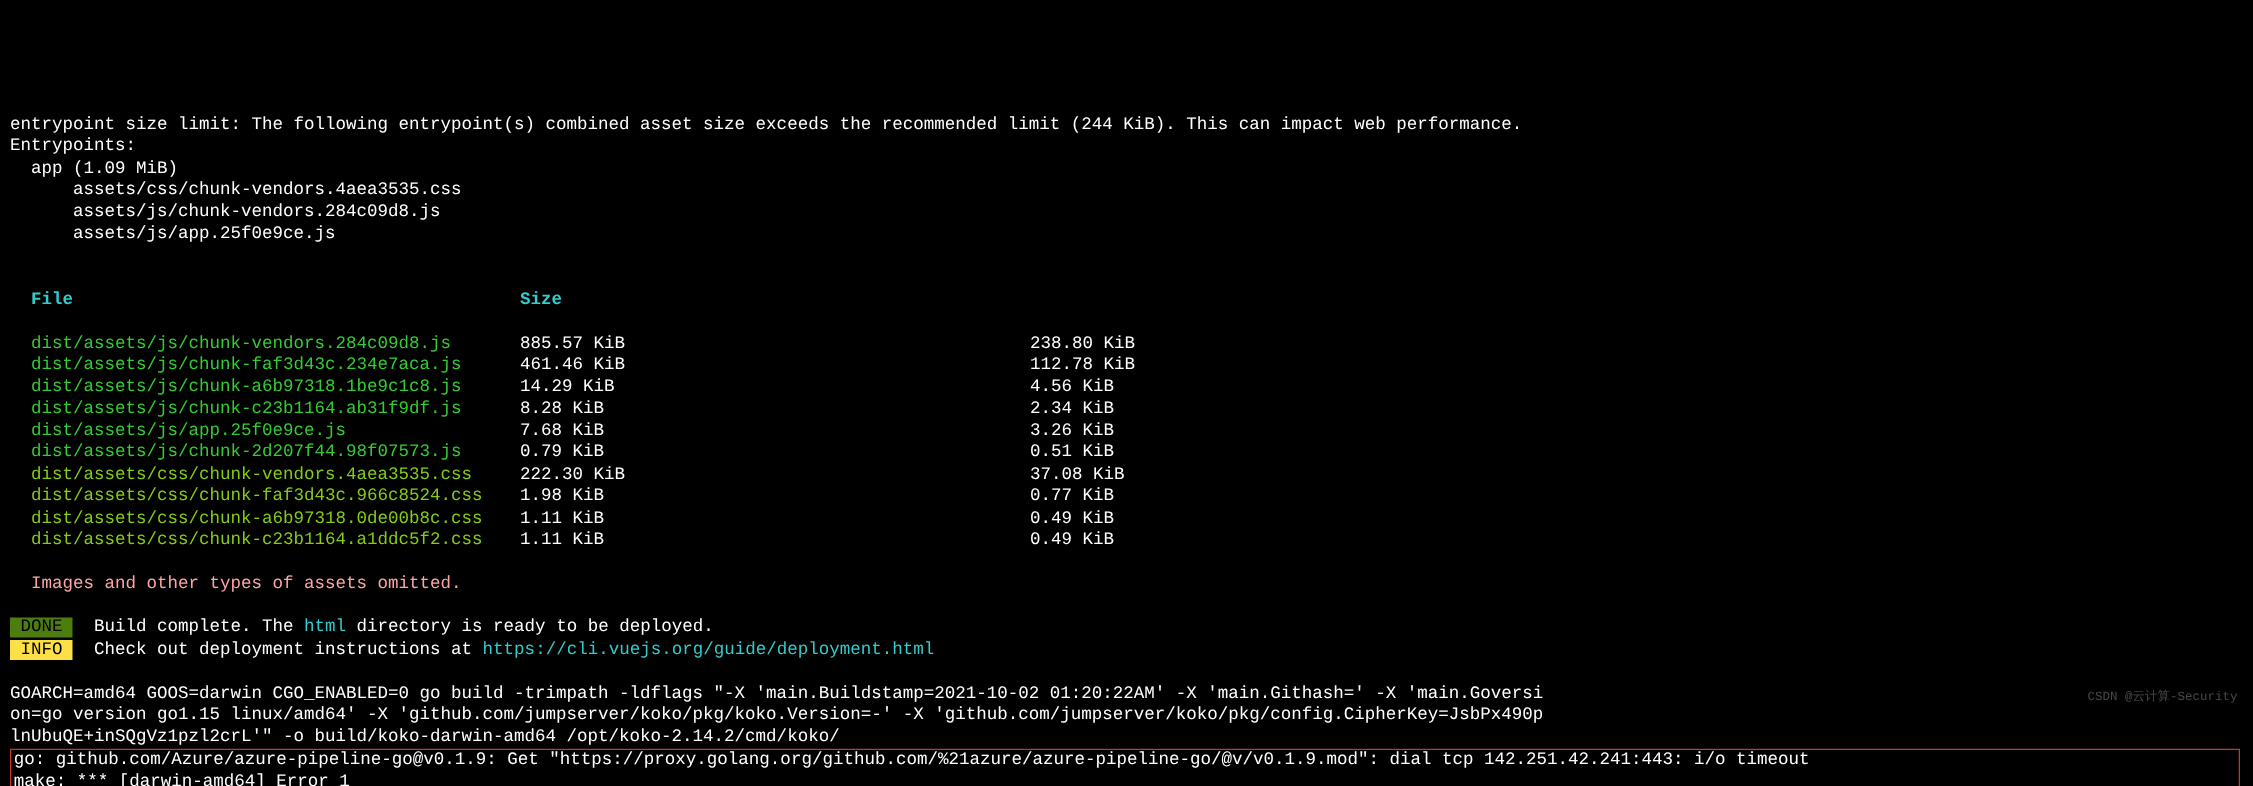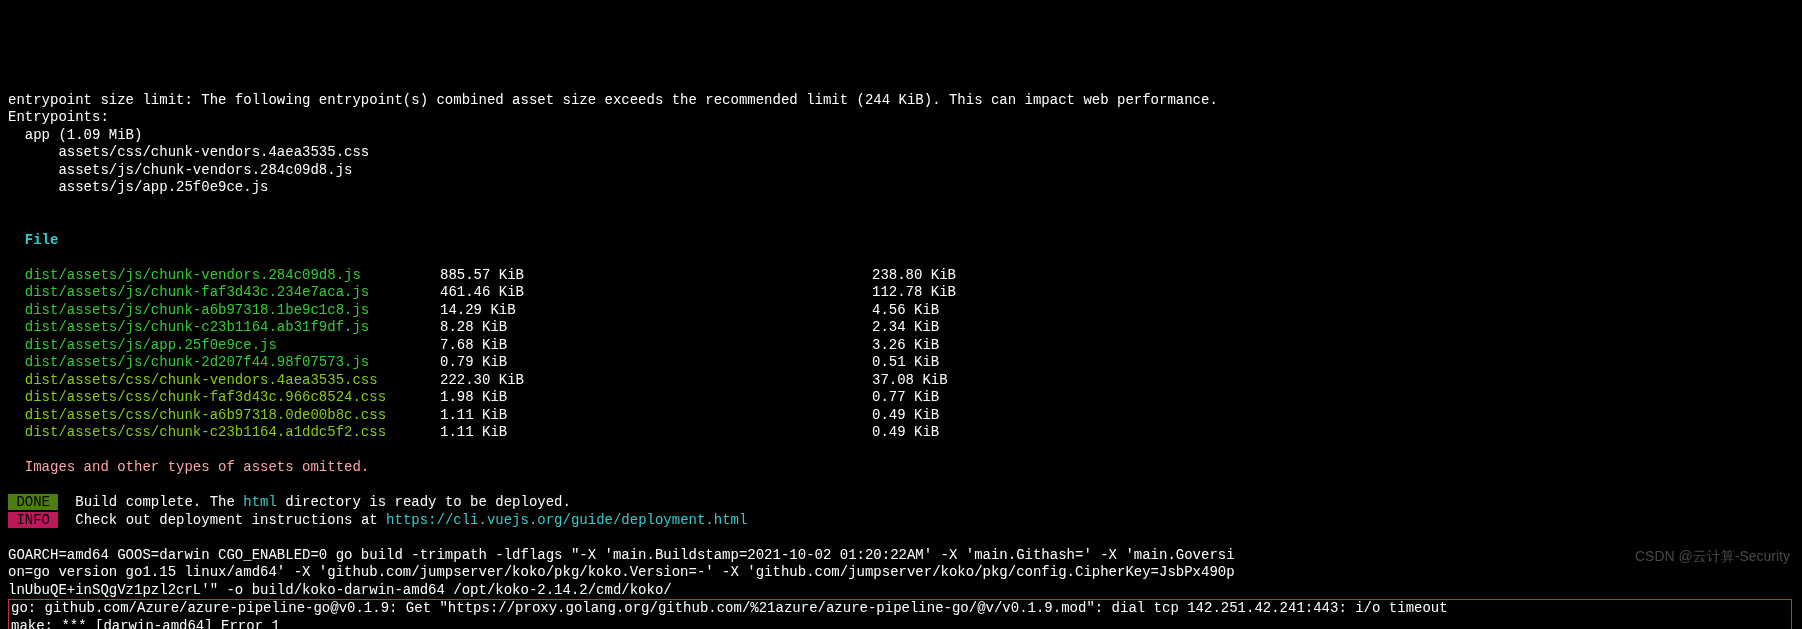--- a/index.html
+++ b/index.html
@@ -15,57 +15,57 @@
     width: 1802px;
     height: 629px;
     box-sizing: border-box;
   }
   .cyan { color: #33cccc; font-weight: bold; }
   .green { color: #33cc33; }
   .blue { color: #84cc16; }
   .dim { color: #fca5a5; }
   .white { color: #ffffff; }
   .bg-green { background: #4d7c0f; color: #000000; }
-  .bg-blue { background: #be185d; color: #000000; }
+  .bg-blue { background: #fde047; color: #000000; }
   .linklike { color: #33cccc; }
   .error-box {
     border: 1px solid #cc3333;
     padding: 0 2px;
     display: inline-block;
     width: calc(100% - 8px);
   }
   .watermark {
     position: absolute;
     right: 12px;
     bottom: 64px;
     color: rgba(200,200,200,0.35);
-    font-family: Liberation Sans, sans-serif;
-    font-size: 14px;
+    font-family: Liberation Mono, monospace;
+    font-size: 10px;
     white-space: nowrap;
   }
-  .row { display: flex; gap: 24px; }
+  .row { display: flex; }
   .col-file { width: 408px; }
   .col-size { width: 408px; }
   .col-gzip { flex: 1; }
 </style>
 </head>
 <body>
 
 
 
 <div>
 <span class="white">entrypoint size limit: The following entrypoint(s) combined asset size exceeds the recommended limit (244 KiB). This can impact web performance.</span>
 <span class="white">Entrypoints:</span>
 <span class="white">  app (1.09 MiB)</span>
 <span class="white">      assets/css/chunk-vendors.4aea3535.css</span>
 <span class="white">      assets/js/chunk-vendors.284c09d8.js</span>
 <span class="white">      assets/js/app.25f0e9ce.js</span>
 
 
-<div class="row"><span class="col-file"><span class="cyan">  <span>File</span></span></span></div>
+<div class="row"><span class="col-file"><span class="cyan">  <span>File</span></span></span><span class="col-size cyan">Size</span></div>
 <div id="table-body"><div class="row"><span class="col-file"><span class="green">  dist/assets/js/chunk-vendors.284c09d8.js</span></span><span class="col-size white">885.57 KiB</span><span class="col-gzip white">238.80 KiB</span></div><div class="row"><span class="col-file"><span class="green">  dist/assets/js/chunk-faf3d43c.234e7aca.js</span></span><span class="col-size white">461.46 KiB</span><span class="col-gzip white">112.78 KiB</span></div><div class="row"><span class="col-file"><span class="green">  dist/assets/js/chunk-a6b97318.1be9c1c8.js</span></span><span class="col-size white">14.29 KiB</span><span class="col-gzip white">4.56 KiB</span></div><div class="row"><span class="col-file"><span class="green">  dist/assets/js/chunk-c23b1164.ab31f9df.js</span></span><span class="col-size white">8.28 KiB</span><span class="col-gzip white">2.34 KiB</span></div><div class="row"><span class="col-file"><span class="green">  dist/assets/js/app.25f0e9ce.js</span></span><span class="col-size white">7.68 KiB</span><span class="col-gzip white">3.26 KiB</span></div><div class="row"><span class="col-file"><span class="green">  dist/assets/js/chunk-2d207f44.98f07573.js</span></span><span class="col-size white">0.79 KiB</span><span class="col-gzip white">0.51 KiB</span></div><div class="row"><span class="col-file"><span class="blue">  dist/assets/css/chunk-vendors.4aea3535.css</span></span><span class="col-size white">222.30 KiB</span><span class="col-gzip white">37.08 KiB</span></div><div class="row"><span class="col-file"><span class="blue">  dist/assets/css/chunk-faf3d43c.966c8524.css</span></span><span class="col-size white">1.98 KiB</span><span class="col-gzip white">0.77 KiB</span></div><div class="row"><span class="col-file"><span class="blue">  dist/assets/css/chunk-a6b97318.0de00b8c.css</span></span><span class="col-size white">1.11 KiB</span><span class="col-gzip white">0.49 KiB</span></div><div class="row"><span class="col-file"><span class="blue">  dist/assets/css/chunk-c23b1164.a1ddc5f2.css</span></span><span class="col-size white">1.11 KiB</span><span class="col-gzip white">0.49 KiB</span></div></div>
 <span class="dim">  <span>Images and other types of assets omitted.</span></span>
 
 <span><span class="bg-green"> DONE </span>  <span class="white">Build complete. The </span><span class="linklike">html</span><span class="white"> directory is ready to be deployed.</span></span>
 <span><span class="bg-blue"> INFO </span>  <span class="white">Check out deployment instructions at </span><span class="linklike">https://cli.vuejs.org/guide/deployment.html</span></span>
 
 <span class="white">GOARCH=amd64 GOOS=darwin CGO_ENABLED=0 go build -trimpath -ldflags "-X 'main.Buildstamp=2021-10-02 01:20:22AM' -X 'main.Githash=' -X 'main.Goversi</span>
 <span class="white">on=go version go1.15 linux/amd64' -X 'github.com/jumpserver/koko/pkg/koko.Version=-' -X 'github.com/jumpserver/koko/pkg/config.CipherKey=JsbPx490p</span>
 <span class="white">lnUbuQE+inSQgVz1pzl2crL'" -o build/koko-darwin-amd64 /opt/koko-2.14.2/cmd/koko/</span>
 <span class="error-box"><span class="white">go: github.com/Azure/azure-pipeline-go@v0.1.9: Get "https://proxy.golang.org/github.com/%21azure/azure-pipeline-go/@v/v0.1.9.mod": dial tcp 142.251.42.241:443: i/o timeout</span>

